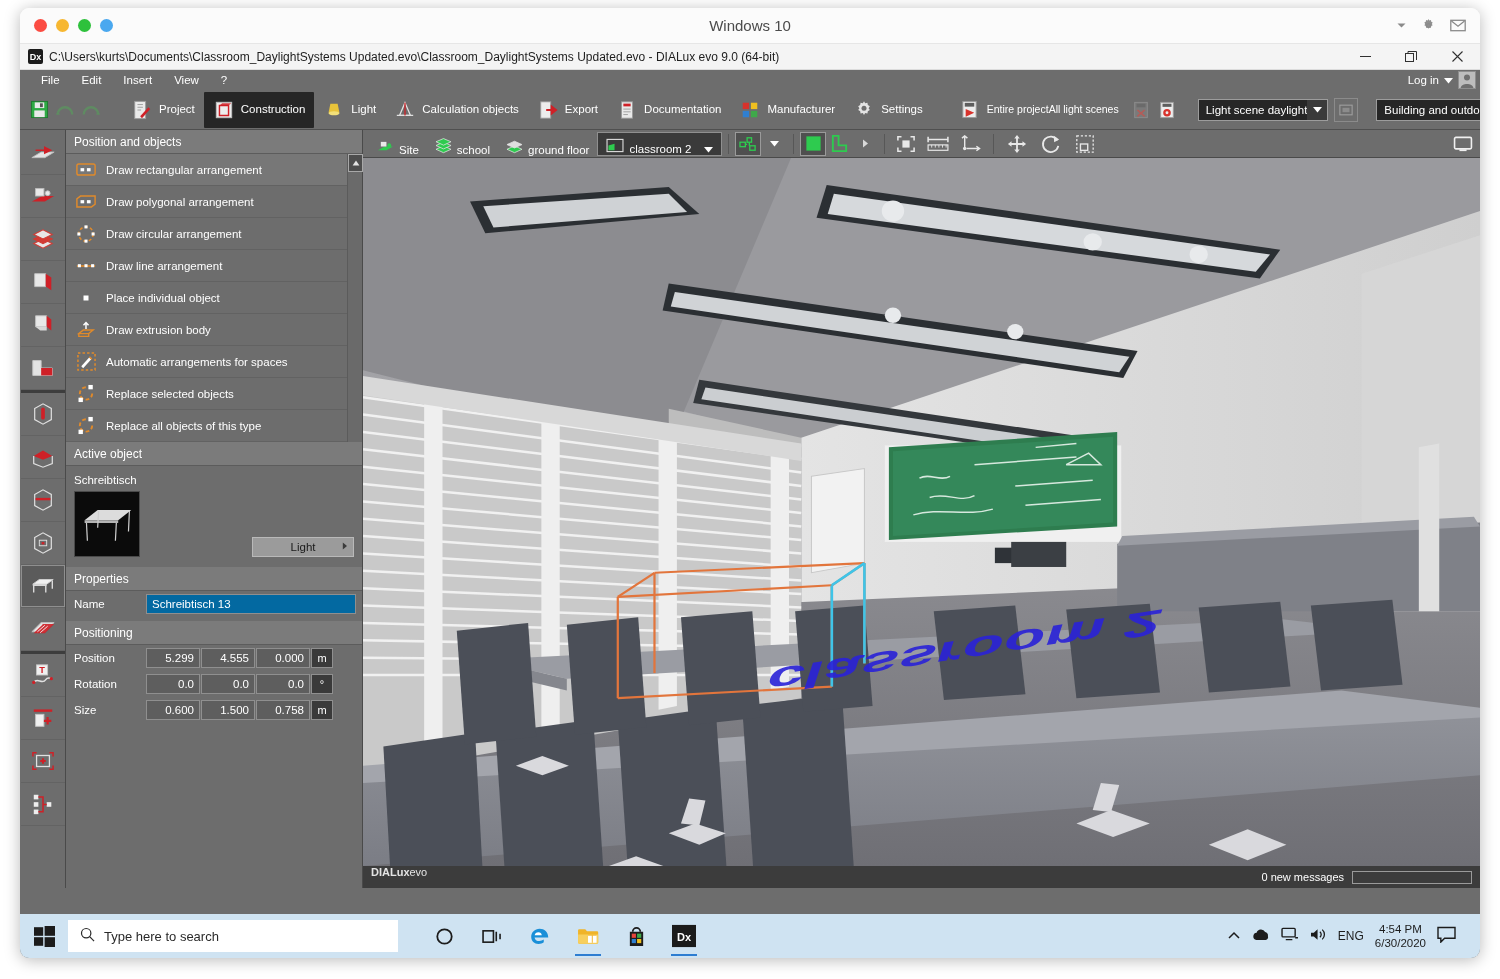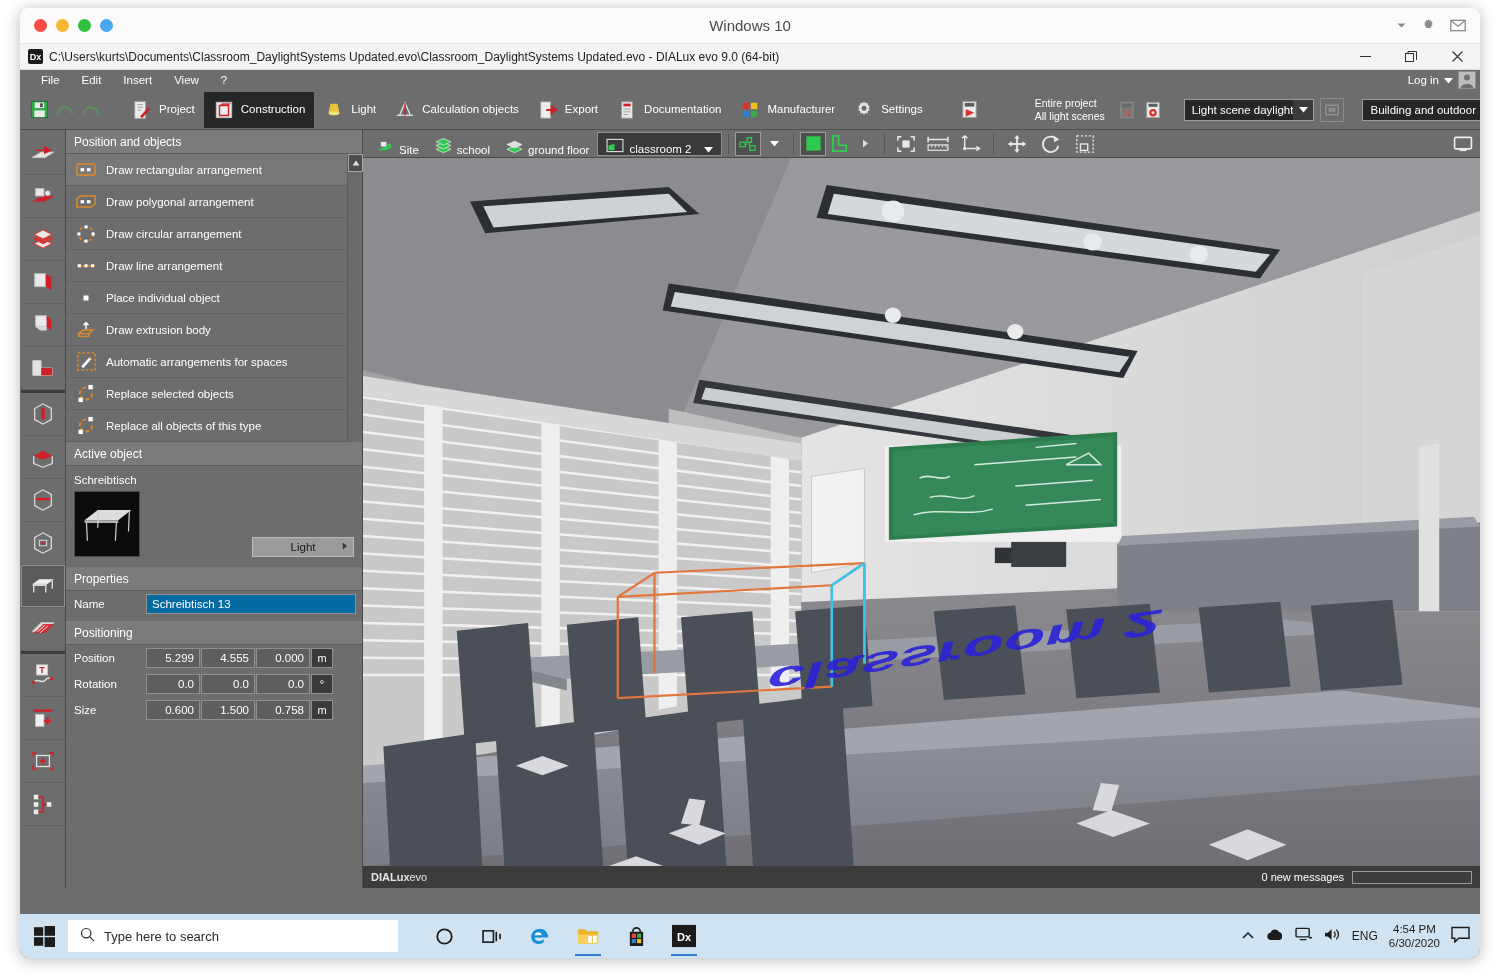--- a/index.html
+++ b/index.html
@@ -80,21 +80,21 @@
   }
   .rb-group { display:flex; align-items:center; padding:0 6px; }
   .rb-sep { width:1px; background:#575757; margin:5px 3px; }
   .rb-btn {
     display:flex; align-items:center; gap:6px; height:36px; padding:0 9px;
     color:#fff; font-size:11.5px; white-space:nowrap; border-radius:1px;
   }
   .rb-btn.active { background:#262626; }
   .rb-btn .lbl{ line-height:1; }
   .rb-icon { width:22px; height:22px; display:flex; align-items:center; justify-content:center; }
-  .rb-two { display:flex; flex-direction:column; line-height:1.15; font-size:10.5px;margin-left:48px; }
+  .rb-two { display:flex; flex-direction:row; line-height:1.15; font-size:10.5px; }
   .rb-plain { width:26px; height:28px; display:flex; align-items:center; justify-content:center; }
 
   .combo {
     height:22px; background:#262626; border:1px solid #9c9c9c;
     display:flex; align-items:center; color:#fff; font-size:11.5px;
     padding:0 0 0 7px; min-width:118px;
   }
   .combo .txt { flex:1; white-space:nowrap; overflow:hidden; }
   .combo .arr {
     width:20px; height:20px; display:flex; align-items:center; justify-content:center;
@@ -191,21 +191,21 @@
   .crumb.cur { background:#3a3a3a; border:1px solid #8f8f8f; }
   .vb-sep { width:1px; height:20px; background:#575757; margin:0 6px; }
   .vb-btn {
     width:26px; height:24px; display:flex; align-items:center; justify-content:center;
   }
   .vb-btn.on { background:#4f4f4f; box-shadow:inset 0 0 0 1px #9a9a9a; }
   .vp { flex:1; position:relative; overflow:hidden; background:#8e8e92; }
 
   
   .statusbar {
-    height:22px; background:#3c3c3c; display:flex; align-items:center;
+    height:22px; background:#3c3c3c; display:flex; 
     padding:0 8px; color:#fff; font-size:11px;
   }
   .status-left { color:#e4e4e4; }
   .status-left b { font-weight:bold; }
   .status-right { margin-left:auto; display:flex; align-items:center; gap:8px; }
   .progbar { width:120px; height:13px; border:1px solid #9a9a9a; background:#3c3c3c; }
 
   
   .taskbar {
     position:absolute; left:0; bottom:0; width:1460px; height:44px;
@@ -220,21 +220,21 @@
   }
   .tb-icons { display:flex; align-items:center; margin-left:24px; gap:4px; }
   .tb-ic {
     width:44px; height:44px; display:flex; align-items:center; justify-content:center;
     position:relative;
   }
   .tb-ic.run::after {
     content:""; position:absolute; bottom:2px; left:9px; right:9px; height:2.5px;
     background:#2e7dd1;
   }
-  .tray { margin-left:auto; display:flex; align-items:center; gap:11px; padding-right:10px;
+  .tray { margin-left:auto; display:flex; align-items:center; gap:11px; padding-right:24px;
           color:#1c1c1c; font-size:12px; }
   .clock { display:flex; flex-direction:column; align-items:center; line-height:1.25;
            font-size:11.5px; color:#1c1c1c;}
 </style>
 </head>
 <body>
 
 <div class="page">
  <div class="mac-frame">
 

